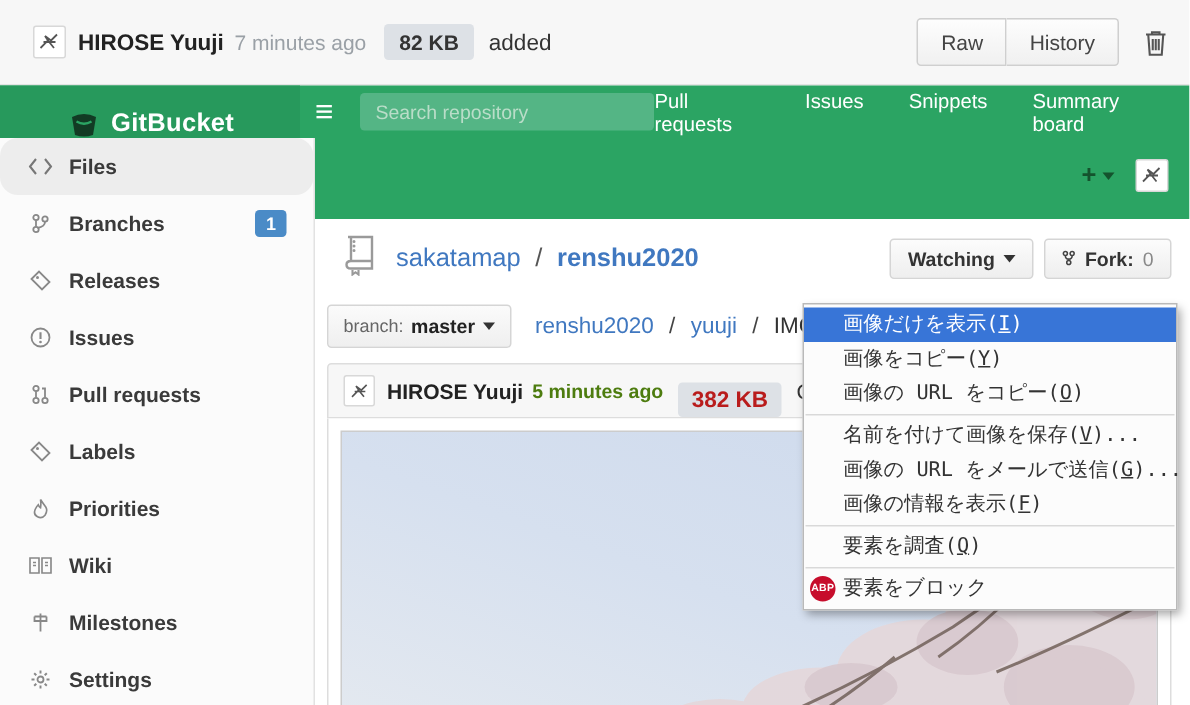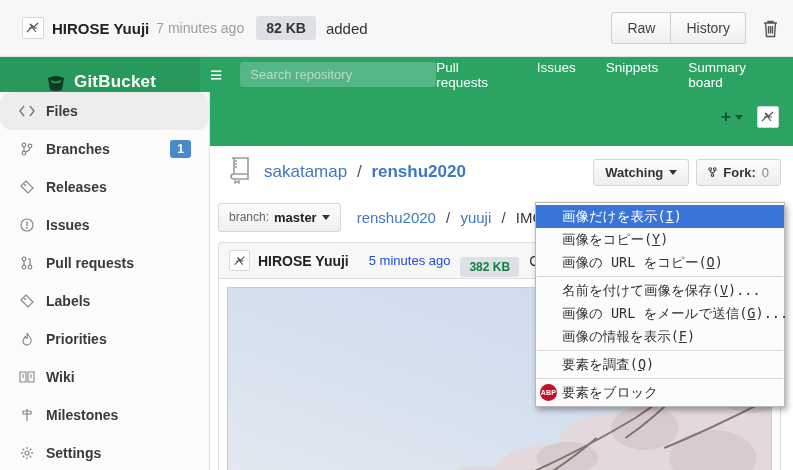--- a/index.html
+++ b/index.html
@@ -81,22 +81,22 @@
   .crumbs { margin-left:16px; font-size:15px; }
   .crumb-link { color:#4078c0; text-decoration:none; cursor:pointer; }
   .crumb-sep { color:#444; margin:0 6px; }
   .crumb-current { color:#333; }
 
   .file-panel { position:absolute; left:8px; top:96px; width:563px; height:240px; }
   .file-panel-header { height:37px; background:#f7f7f7; border:1px solid #ddd;
     border-radius:3px 3px 0 0; display:flex; align-items:center; padding:0 10px; }
   .file-panel-header .avatar { width:21px; height:21px; }
   .fp-name { font-weight:bold; font-size:14px; color:#222; margin-left:8px; white-space:nowrap; }
-  .fp-muted { color:#1d4ed8; font-size:13px; margin-left:20px; white-space:nowrap; }
-  .fp-badge { background:#dde1e6; color:#15803d; font-weight:bold; font-size:12px;
+  .fp-muted { color:#4d7c0f; font-size:13px; margin-left:6px; white-space:nowrap;font-weight:bold; }
+  .fp-badge { background:#dde1e6; color:#b91c1c; font-weight:bold; font-size:15px;
     padding:3px 9px; border-radius:3px; margin-left:10px; white-space:nowrap;margin-top:12px; }
   .fp-msg { font-size:14px; color:#333; margin-left:10px; white-space:nowrap; overflow:hidden; }
   .file-panel-body { border:1px solid #ddd; border-top:none; background:#fff; padding:8px; height:300px; }
   .photo { width:100%; height:420px; border:1px solid #ccc; position:relative; overflow:hidden;
     background:linear-gradient(200deg,#cdd9ec 0%,#d6e0ef 35%,#e7ebf0 70%,#f1f0ec 100%); }
   .photo svg { position:absolute; left:0; top:0; }
 
   
   .context-menu { left:535px; top:202px; width:250px; background:#fcfcfc;
     border:1px solid #b9b9b9; box-shadow:2px 3px 6px rgba(0,0,0,.35); z-index:20;

